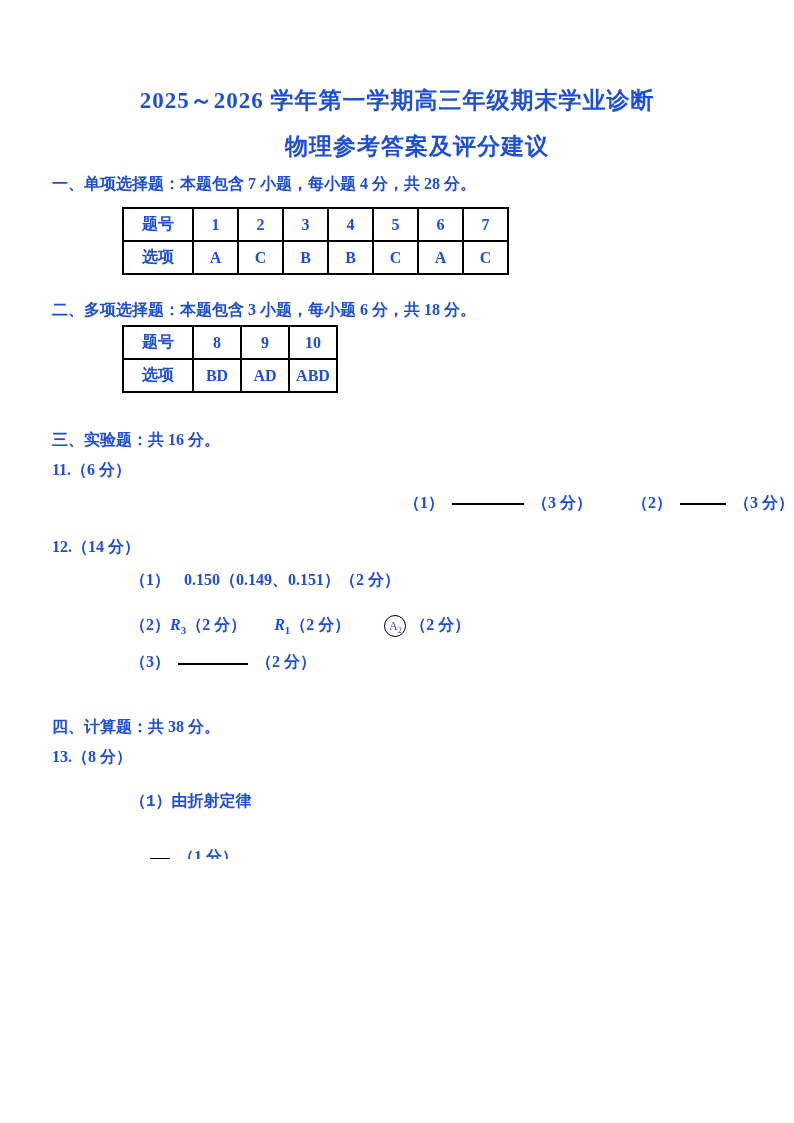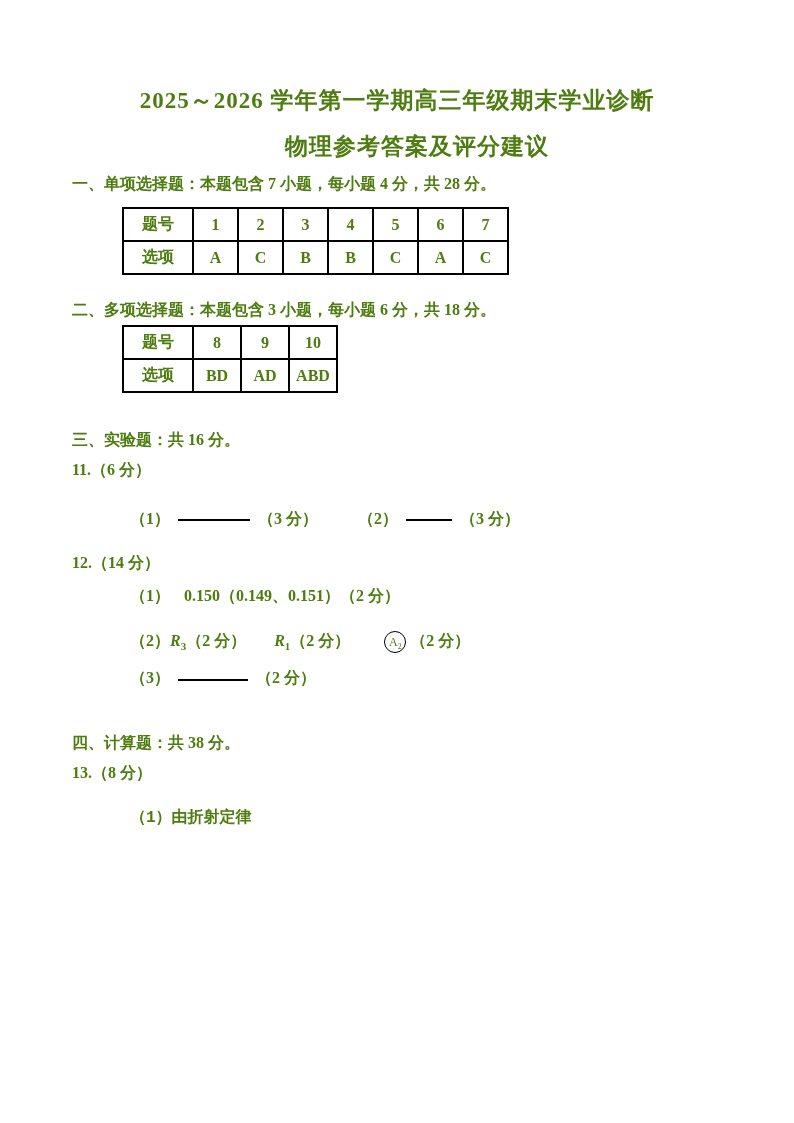--- a/index.html
+++ b/index.html
@@ -3,51 +3,51 @@
 <meta charset="utf-8">
 <style>
   * { margin: 0; padding: 0; box-sizing: border-box; }
   html, body { background: #ffffff; }
   .page {
     position: relative;
     width: 794px;
     height: 859px;
     margin: 0 auto;
     background: #ffffff;
-    color: #4d7c0f;
+    color: #1d4ed8;
     font-family: "Liberation Serif", "DejaVu Serif", serif;
     font-weight: 700;
     overflow: hidden;
   }
   .title {
     text-align: center;
     font-size: 23px;
     line-height: 30px;
     letter-spacing: 1px;
   }
   .title-1 { padding-top: 86px; }
   .title-2 { margin-top: 16px; padding-left: 40px; }
   .line {
     font-size: 16px;
     line-height: 20px;
     white-space: nowrap;
   }
-  .ml120 { margin-left: 72px; }
+  .ml120 { margin-left: 52px; }
   .ml130 { margin-left: 130px; }
   .ml150 { margin-left: 150px; }
   .ml172 { margin-left: 172px; }
   .ml210 { margin-left: 210px; }
 
   .sec1-heading { margin-top: 12px; }
   .table-1 { margin-top: 13px; margin-left: 122px; }
   .sec2-heading { margin-top: 25px; }
   .table-2 { margin-top: 5px; margin-left: 122px; }
   .sec3-heading { margin-top: 37px; }
   .q11-label { margin-top: 10px; }
-  .q11-parts { margin-top: 29px; }
+  .q11-parts { margin-top: 13px; text-align: right; }
   .q12-label { margin-top: 24px; }
   .q12-part1 { margin-top: 13px; }
   .q12-part2 { margin-top: 25px; }
   .q12-part3 { margin-top: 12px; }
   .sec4-heading { margin-top: 45px; }
   .q13-label { margin-top: 10px; }
   .q13-part1 { margin-top: 25px; font-family: Liberation Mono, monospace; }
   .q13-score-line { margin-top: 35px; }
   .sqrt-block { margin-top: 16px; }
   .geometry-line { margin-top: 38px; }

